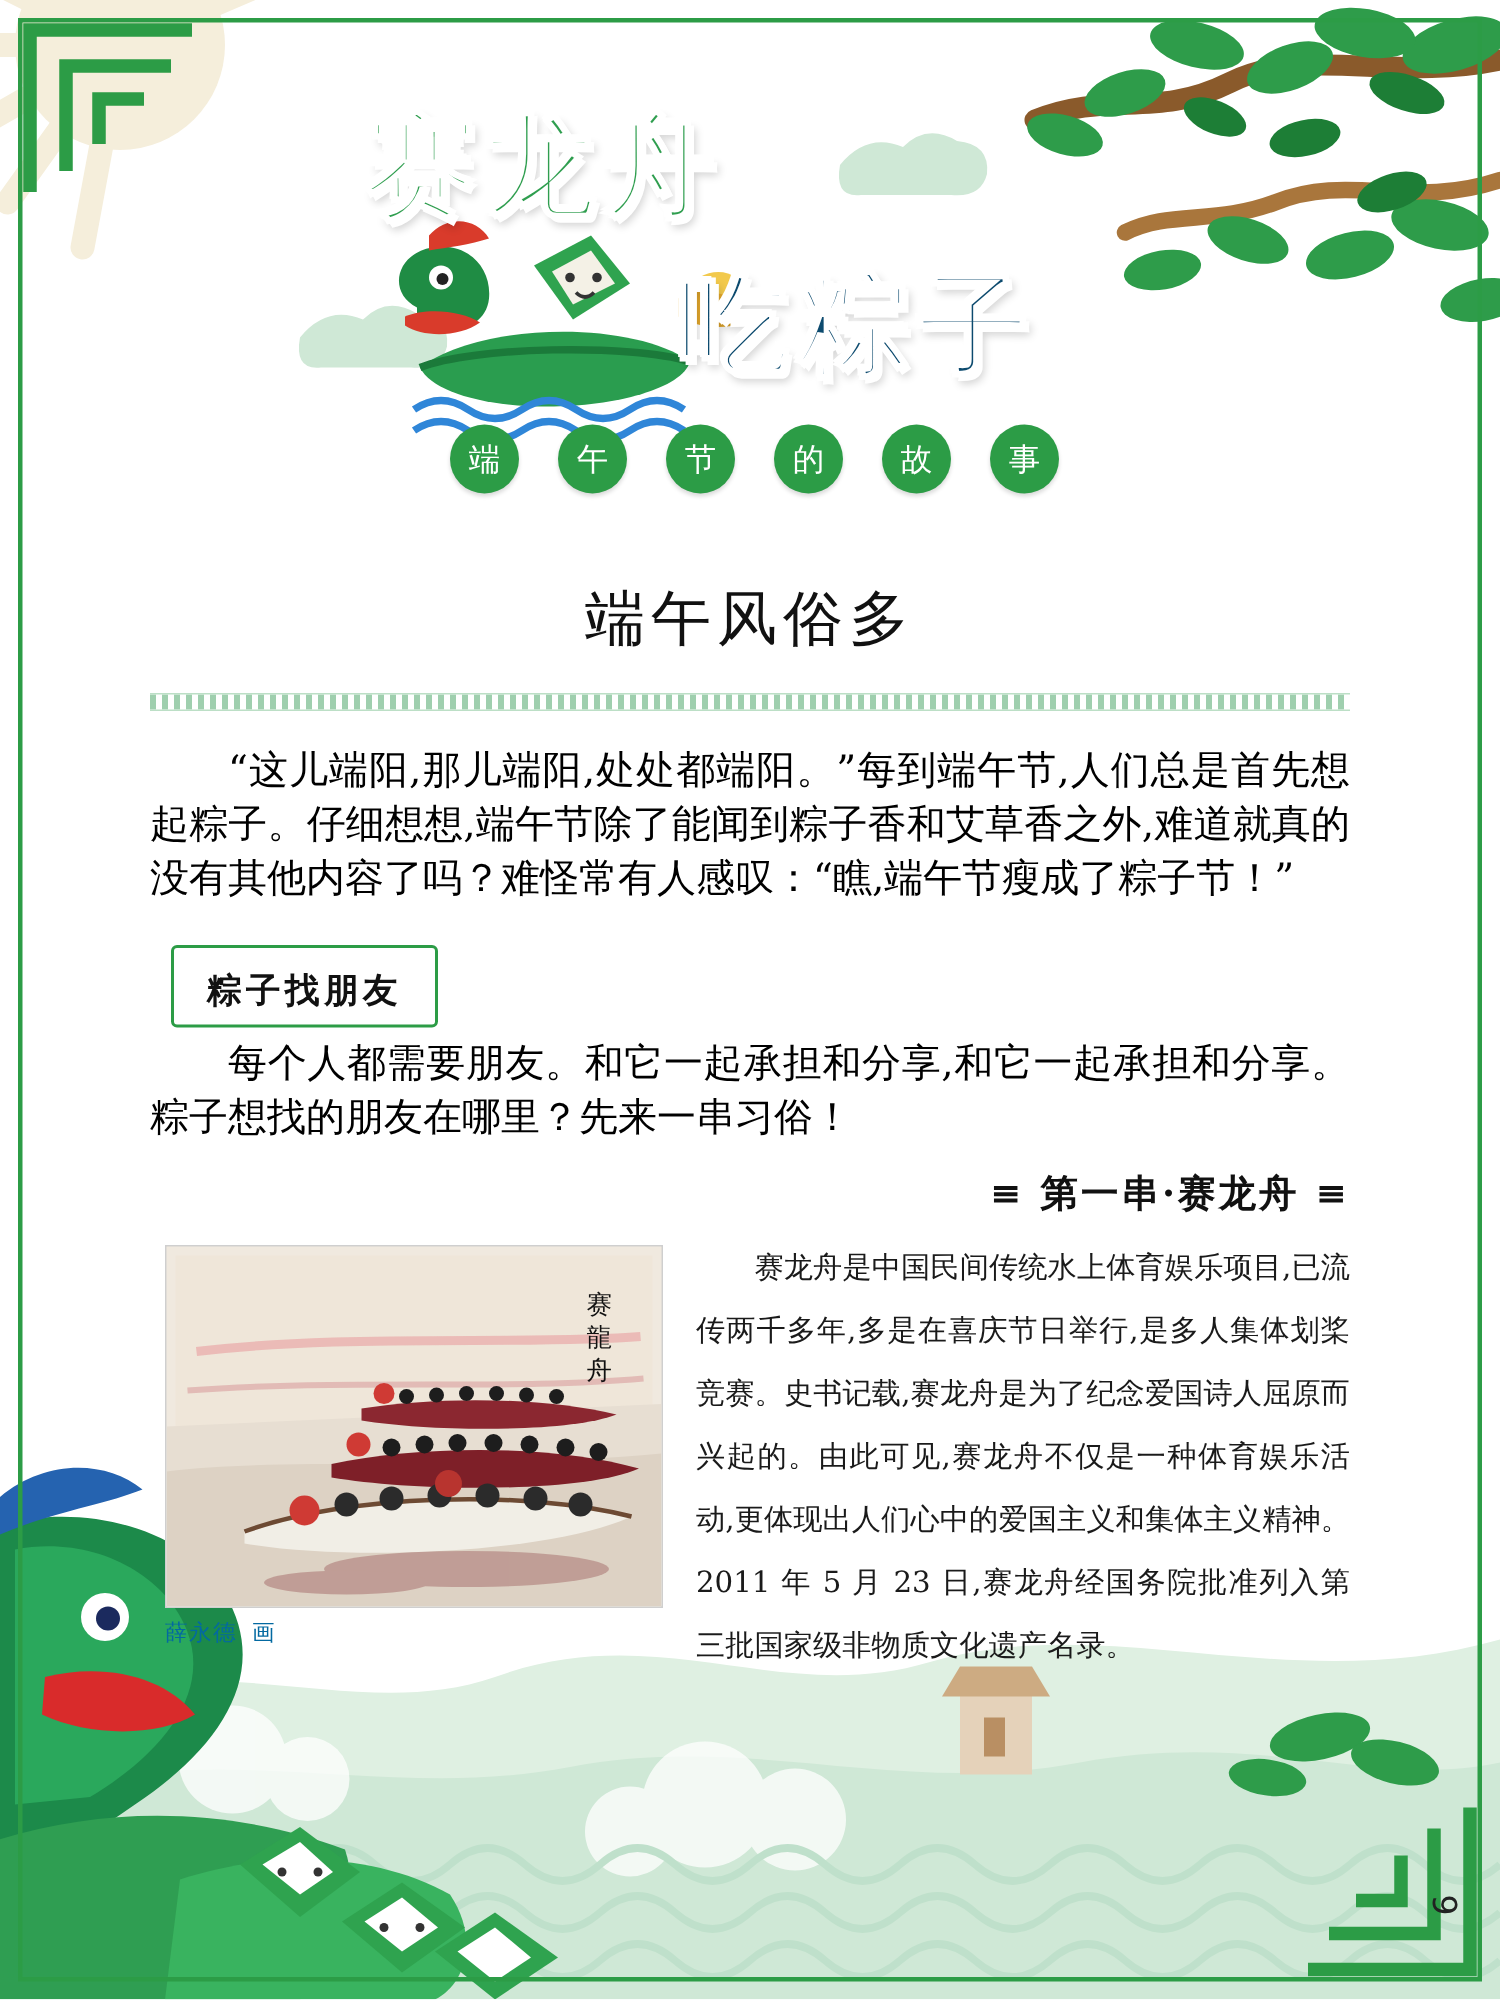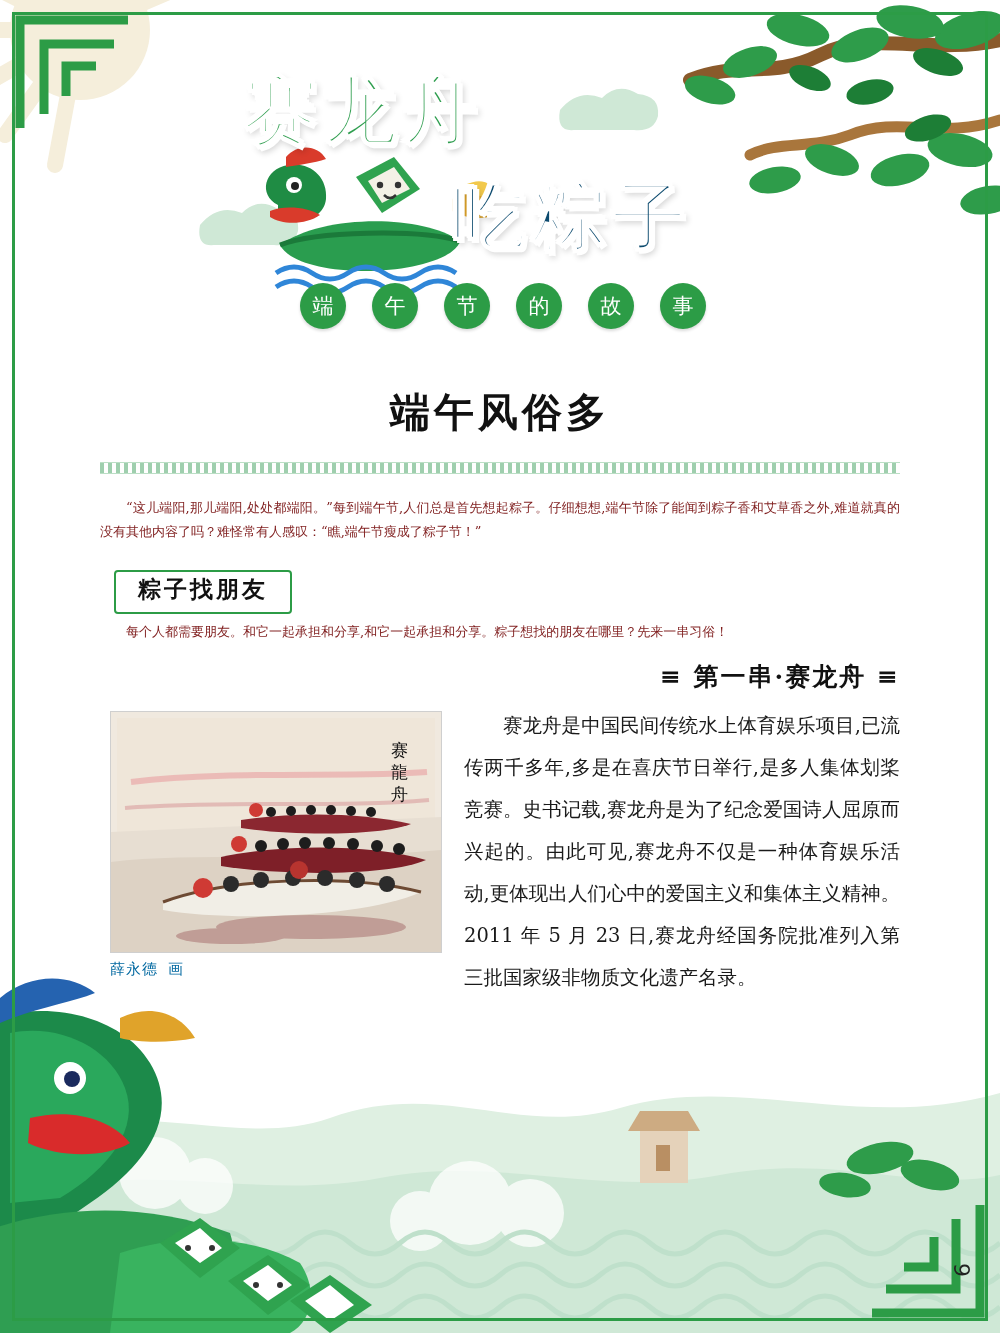--- a/index.html
+++ b/index.html
@@ -87,47 +87,47 @@
     display:flex;align-items:center;justify-content:center;
     box-shadow:0 2px 3px rgba(0,0,0,.15);
   }
   
   .article{
     position:absolute;left:100px;top:385px;width:800px;
   }
   .art-title{
     text-align:center;
     font-family:"DejaVu Serif", serif;
-    font-weight:bold;
+    font-weight:normal;
     font-size:40px;
     letter-spacing:4px;
     color:#111;
     margin:0 0 22px 0;
   }
   .divider{
     height:10px;
     background:repeating-linear-gradient(90deg,#9fcfae 0 4px,transparent 4px 8px);
     border-top:1px solid #bcdfc6;
     border-bottom:1px solid #bcdfc6;
     margin-bottom:22px;
   }
   p.body-text{
     font-family:"DejaVu Serif", serif;
-    font-size:13px;
-    line-height:24px;
-    color:#7f1d1d;
+    font-size:26px;
+    line-height:36px;
+    color:#000000;
     margin:0 0 14px 0;
     text-align:justify;
     text-indent:2em;
   }
   .tag-box{
     display:inline-block;
     border:2px solid #2c9c46;
     border-radius:4px;
-    padding:2px 22px 7px 22px;
+    padding:13px 22px 7px 22px;
     margin:12px 0 6px 14px;
     font-family:"DejaVu Serif", serif;
     font-weight:bold;
     font-size:23px;
     letter-spacing:3px;
     color:#111;
     position:relative;
     background:#fff;
   }
   .tag-box:after{

